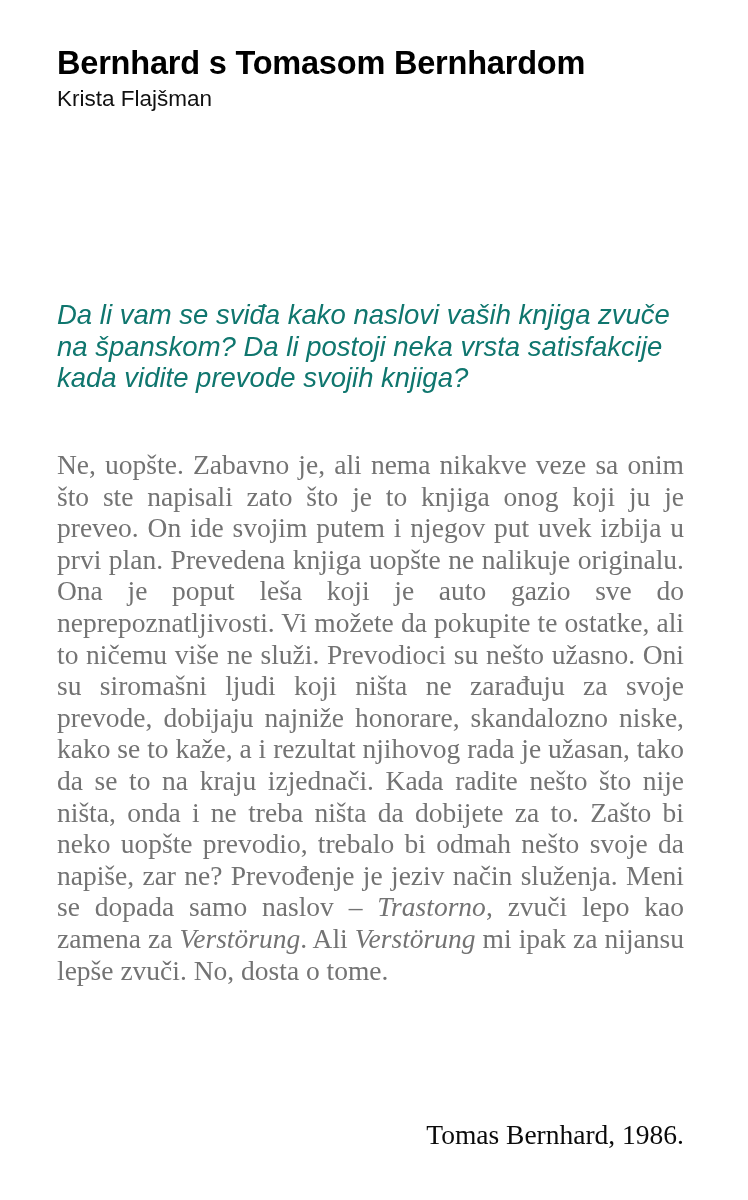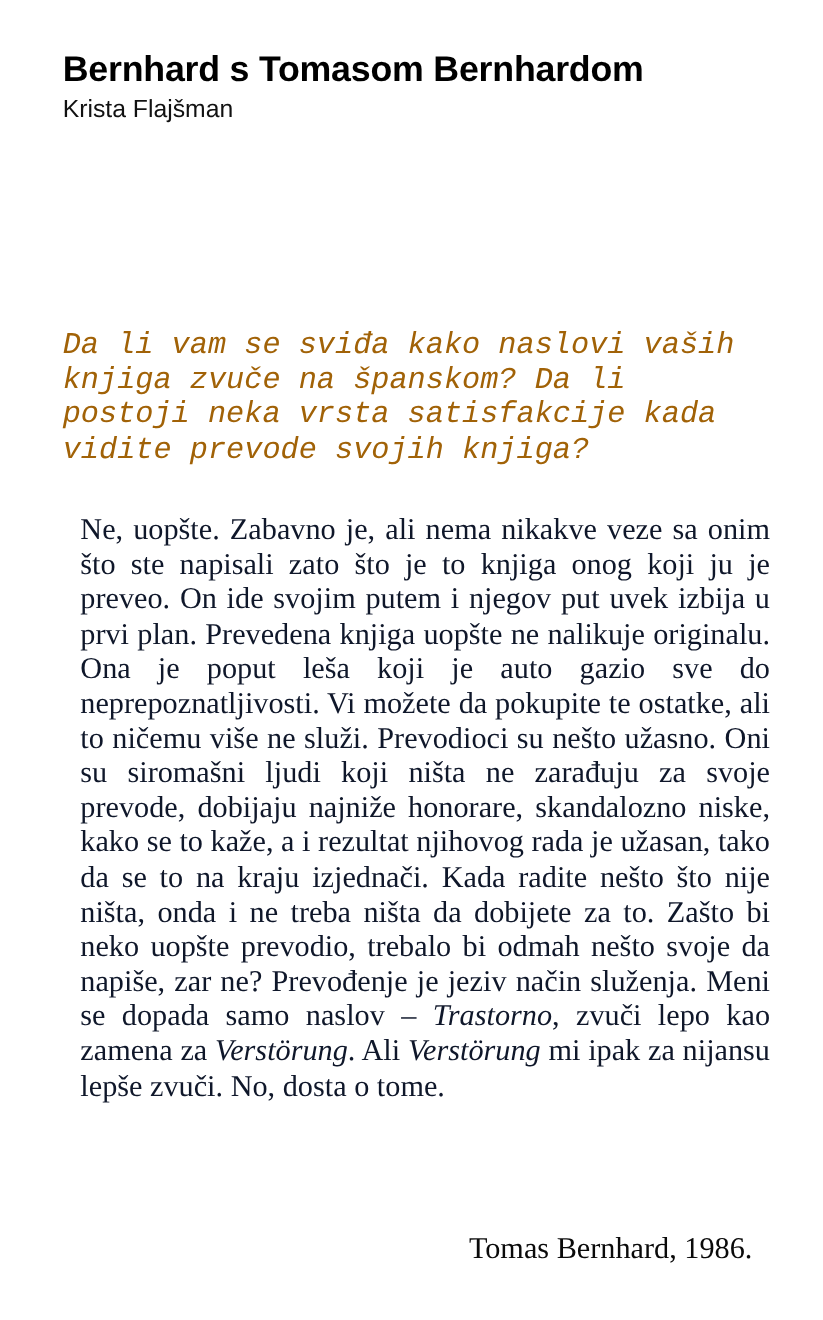--- a/index.html
+++ b/index.html
@@ -51,42 +51,42 @@
     color: #111111;
     margin: 3px 0 0 0;
   }
 
   
   .question {
     position: absolute;
     left: 57px;
     top: 299px;
     width: 630px;
-    font-family: Liberation Mono, monospace;
+    font-family: Liberation Sans, sans-serif;
     font-style: italic;
     font-size: 27.5px;
     line-height: 31.5px;
     text-align: left;
-    color: #a16207;
+    color: #0f766e;
     margin: 0;
   }
 
   
   .body-text {
     position: absolute;
     left: 57px;
     top: 449px;
     width: 627px;
     font-family: "Liberation Serif", serif;
     font-size: 27.5px;
     line-height: 31.6px;
     text-align: justify;
     text-justify: inter-word;
-    color: #0f172a;
-    margin: 16px;
+    color: #737373;
+    margin: 0;
     hyphens: none;
   }
   .body-text i,
   .body-text em {
     font-style: italic;
   }
 
   
   .attribution {
     position: absolute;

